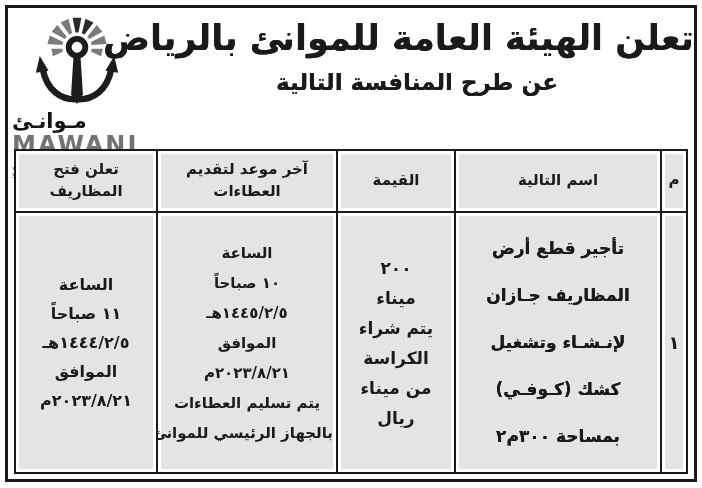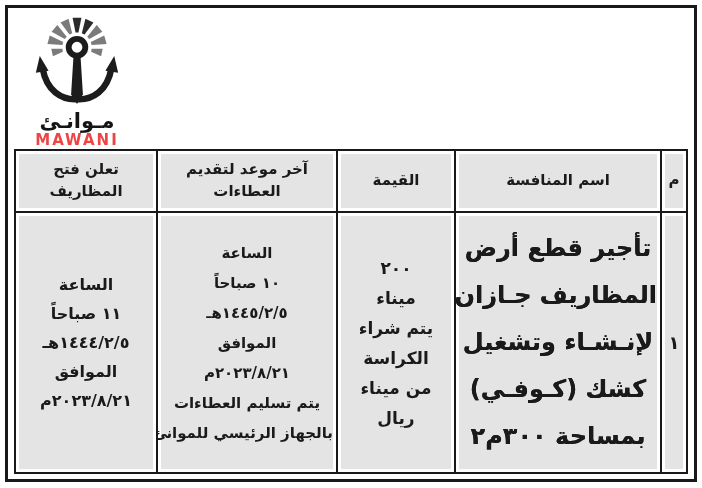--- a/index.html
+++ b/index.html
@@ -10,25 +10,25 @@
     color:#1a1a1a;
     -webkit-font-smoothing:antialiased;
   }
   .ad{
     position:absolute;left:5px;top:5px;width:692px;height:477px;
     box-sizing:border-box;border:3px solid #191919;background:#fff;
   }
   
   .header-area{position:relative;height:137px;}
   .logo{
-    position:absolute;left:4px;top:0;width:130px;text-align:center;line-height:1.05;
+    position:absolute;left:4px;top:0;width:130px;line-height:1.05;
   }
   .logo svg{display:block;margin:2px auto 0 auto;}
   .logo-ar{font-size:21px;font-weight:bold;color:#141414;letter-spacing:1px;}
-  .logo-en{font-size:15px;font-weight:bold;color:#ef4444;letter-spacing:2px;margin-top:1px;}
+  .logo-en{font-size:24px;font-weight:bold;color:#737373;letter-spacing:2px;margin-top:1px;}
   .logo-tag-ar{font-size:9.5px;font-weight:bold;color:#979797;margin-top:3px;}
   .logo-tag-en{font-size:6.8px;font-weight:bold;color:#8d8d8d;letter-spacing:1.3px;margin-top:2px;}
   .titles{margin-left:132px;text-align:center;padding-top:4px;direction:rtl;}
   .main-title{
     font-size:35px;font-weight:bold;line-height:1.5;white-space:nowrap;
     text-shadow:0 0 0.6px #1a1a1a;
   }
   .subtitle{
     font-size:23px;font-weight:bold;margin-top:4px;
     text-shadow:0 0 0.5px #1a1a1a;
@@ -44,21 +44,21 @@
   }
   .cell{
     background:#e4e4e4;display:flex;flex-direction:column;
     justify-content:center;align-items:center;box-sizing:border-box;
     width:100%;
   }
   .hcell{height:54px;font-size:15px;line-height:1.45;text-align:center;}
   .bcell{height:253px;text-align:center;}
   .th-deadline-label{display:inline-block;max-width:122px;}
   .col-num  .bcell{font-size:18px;}
-  .col-name .bcell .line{font-size:24px;line-height:47px;white-space:nowrap;text-shadow:0 0 0.6px #1a1a1a;}
+  .col-name .bcell .line{font-size:17px;line-height:47px;white-space:nowrap;text-shadow:0 0 0.6px #1a1a1a;}
   .col-value .bcell .line{font-size:17px;line-height:30px;white-space:nowrap;}
   .col-deadline .bcell .line{font-size:15px;line-height:30px;white-space:nowrap;}
   .col-opening .bcell .line{font-size:16px;line-height:29px;white-space:nowrap;}
   .line{width:100%;}
 </style>
 </head>
 <body>
 
 <div class="ad">
 
@@ -83,38 +83,42 @@
         <path d="M 50 91 C 66 92 81 82 85 60" fill="none" stroke="#1c1c1c" stroke-width="6.5"></path>
         <polygon points="8,64 21,62 12,47" fill="#1c1c1c"></polygon>
         <polygon points="92,64 79,62 88,47" fill="#1c1c1c"></polygon>
       </svg>
       <div class="logo-ar">مـوانـئ</div>
       <div class="logo-en">MAWANI</div>
       <div class="logo-tag-ar">الهيئة العامة للموانئ</div>
       <div class="logo-tag-en">SAUDI PORTS AUTHORITY</div>
     </div>
 
+    <div class="titles">
+      <div class="main-title">تعلن الهيئة العامة للموانئ بالرياض</div>
+      <div class="subtitle">عن طرح المنافسة التالية</div>
+    </div>
   </div>
 
   <div class="table-wrap">
     <table>
       <colgroup>
         <col style="width:26px">
           <col style="width:206px">
           <col style="width:118px">
           <col style="width:180px">
           <col>
       </colgroup>
       <tbody>
           <tr>
         <th class="col-num">
           <div class="cell hcell">م</div>
         </th>
         <th class="col-name">
-          <div class="cell hcell">اسم المنافسة</div>
+          <div class="cell hcell">اسم التالية</div>
         </th>
         <th class="col-value">
           <div class="cell hcell">القيمة</div>
         </th>
         <th class="col-deadline">
           <div class="cell hcell">
             <span class="th-deadline-label">آخر موعد لتقديم العطاءات</span>
           </div>
         </th>
         <th class="col-opening">

